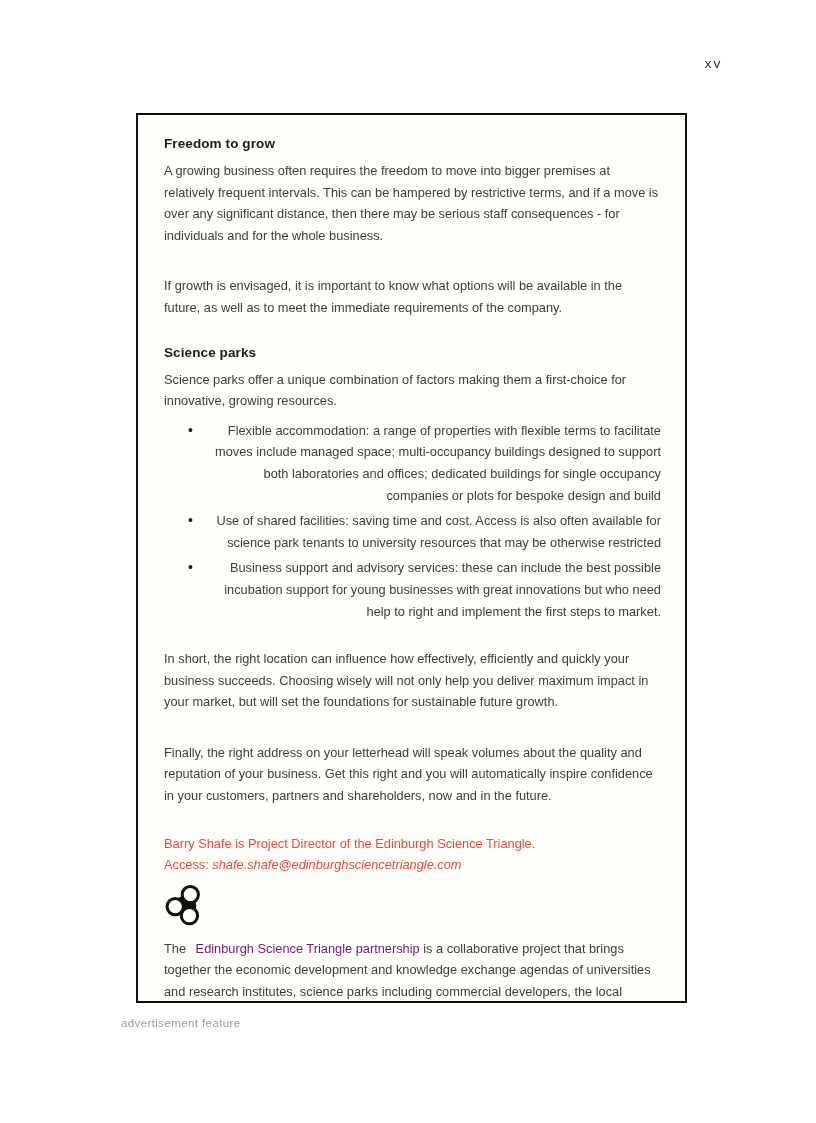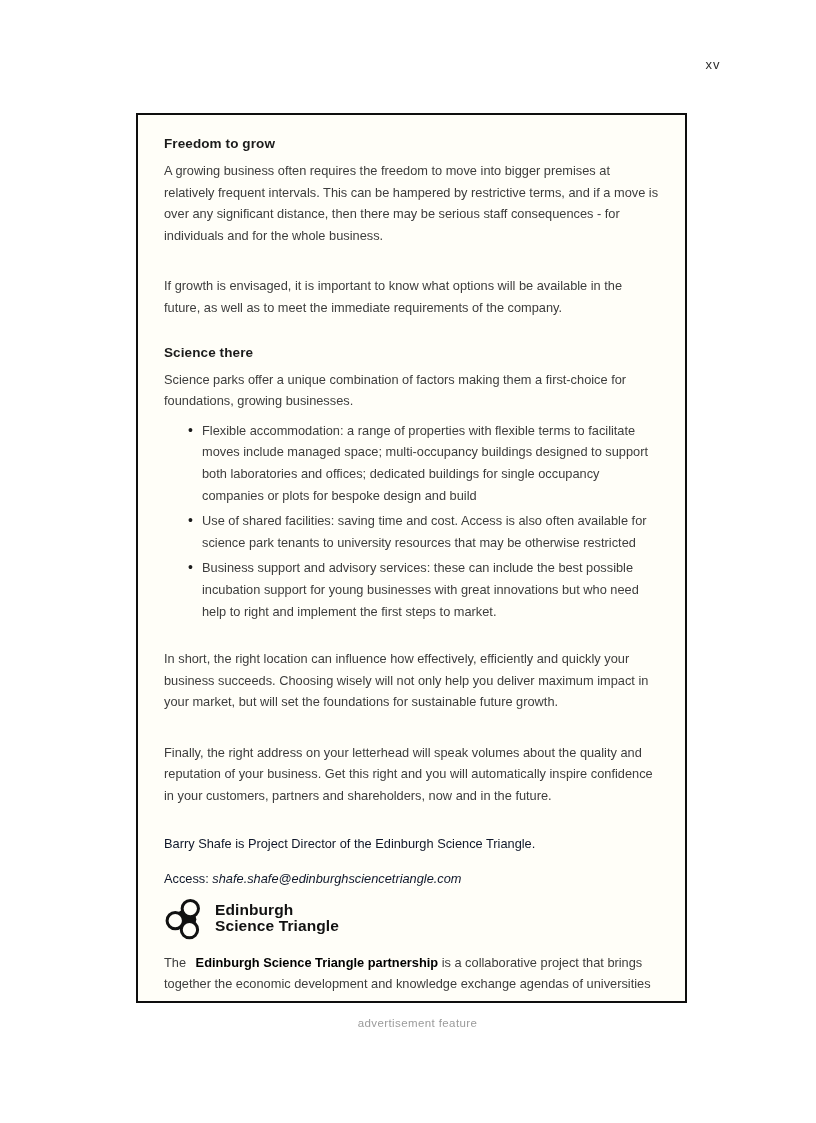--- a/index.html
+++ b/index.html
@@ -17,20 +17,21 @@
   }
   .page-number {
     position: absolute;
     top: 57px;
     left: 698px;
     width: 30px;
     text-align: center;
     font-size: 13px;
     letter-spacing: 1px;
     color: #2e2e2e;
+    font-family: Liberation Mono, monospace;
   }
   .content-box {
     position: absolute;
     left: 136px;
     top: 113px;
     width: 551px;
     height: 890px;
     border: 2px solid #0e0e0e;
     background: #fffef8;
     padding: 21px 24px 20px 26px;
@@ -49,60 +50,60 @@
     font-size: 12.8px;
     line-height: 21.6px;
     color: #3d3d3d;
   }
   .para { margin-bottom: 8px; }
   .para:last-child { margin-bottom: 0; margin-top: 29px; }
   .bullet-list {
     list-style: none;
     margin-top: 3px;
     padding-left: 38px;
+    text-align: right;
   }
   .bullet-item {
     position: relative;
     font-size: 12.8px;
     line-height: 21.6px;
     color: #3d3d3d;
     margin-bottom: 4px;
   }
   .bullet-item::before {
     content: "\2022";
     position: absolute;
     left: -14px;
     top: 0;
     color: #1b1b1b;
     font-size: 14px;
   }
-  .about-line { font-size: 12.8px; line-height: 21.6px; color: #0f172a; margin-top: 14px; }
+  .about-line { font-size: 12.8px; line-height: 21.6px; color: #ef4444; }
   .email-address { font-style: italic; }
   .logo-row {
     display: flex;
     align-items: center;
     margin-top: 7px;
     margin-bottom: 12px;
   }
   .logo-mark { width: 44px; height: 43px; flex: 0 0 auto; }
   .logo-text {
     margin-left: 7px;
     font-weight: bold;
     font-size: 15.5px;
     line-height: 16.5px;
     color: #111111;
     letter-spacing: 0.1px;
   }
-  .bold-inline { font-weight: bold; color: #000000; padding-left: 6px; }
+  .bold-inline { font-weight: normal; color: #701a75; padding-left: 6px; }
   .footer-caption {
     position: absolute;
     top: 1017px;
-    left: 142px;
+    left: 121px;
     width: 551px;
-    text-align: center;
     font-size: 11.5px;
     letter-spacing: 0.4px;
     color: #9b9b9b;
   }
 </style>
 </head>
 <body>
 
 <div class="page">
 
@@ -110,22 +111,22 @@
 
   <div class="content-box">
 
     <div class="section">
       <div class="section-heading">Freedom to grow</div>
       <p class="para">A growing business often requires the freedom to move into bigger premises at relatively frequent intervals. This can be hampered by restrictive terms, and if a move is over any significant distance, then there may be serious staff consequences - for individuals and for the whole business.</p>
       <p class="para">If growth is envisaged, it is important to know what options will be available in the future, as well as to meet the immediate requirements of the company.</p>
     </div>
 
     <div class="section">
-      <div class="section-heading">Science there</div>
-      <p class="para">Science parks offer a unique combination of factors making them a first-choice for foundations, growing businesses.</p>
+      <div class="section-heading">Science parks</div>
+      <p class="para">Science parks offer a unique combination of factors making them a first-choice for innovative, growing resources.</p>
       <ul class="bullet-list">
         <li class="bullet-item">Flexible accommodation: a range of properties with flexible terms to facilitate moves include managed space; multi-occupancy buildings designed to support both laboratories and offices; dedicated buildings for single occupancy companies or plots for bespoke design and build</li>
         <li class="bullet-item">Use of shared facilities: saving time and cost. Access is also often available for science park tenants to university resources that may be otherwise restricted</li>
         <li class="bullet-item">Business support and advisory services: these can include the best possible incubation support for young businesses with great innovations but who need help to right and implement the first steps to market.</li>
       </ul>
     </div>
 
     <div class="section">
       <p class="para">In short, the right location can influence how effectively,  efficiently and quickly your business succeeds. Choosing wisely will not only help you deliver maximum impact in your market, but will set the foundations for sustainable future growth.</p>
       <p class="para">Finally, the right address on your letterhead will speak volumes about the quality and reputation of your business. Get this right and you will automatically inspire confidence in your customers, partners and shareholders, now and in the future.</p>
@@ -137,24 +138,20 @@
         <span>Access: </span><span class="email-address">shafe.shafe@edinburghsciencetriangle.com</span>
       </div>
 
       <div class="logo-row">
         <svg class="logo-mark" viewBox="0 0 100 100" xmlns="http://www.w3.org/2000/svg">
           <circle cx="50" cy="52" r="24" fill="#111111"></circle>
           <circle cx="60" cy="27" r="19" fill="#fffef8" stroke="#111111" stroke-width="7"></circle>
           <circle cx="25" cy="55" r="19" fill="#fffef8" stroke="#111111" stroke-width="7"></circle>
           <circle cx="58" cy="76" r="19" fill="#fffef8" stroke="#111111" stroke-width="7"></circle>
         </svg>
-        <div class="logo-text">
-          <div>Edinburgh</div>
-          <div>Science Triangle</div>
-        </div>
       </div>
 
       <p class="body-text">
         <span>The </span><span class="bold-inline">Edinburgh Science Triangle partnership</span><span> is a collaborative project that brings together the economic development and knowledge exchange agendas of universities and research institutes, science parks including commercial developers, the local government authorities of Edinburgh and the Lothians, and Scottish Enterprise. The twin objectives of the initiative are to attract new mobile investment to the Edinburgh Science Triangle area, and to build a scientific community with unparalleled levels of collaboration between academic research and industry.</span>
       </p>
     </div>
 
   </div>
 
   <div class="footer-caption">advertisement feature</div>

